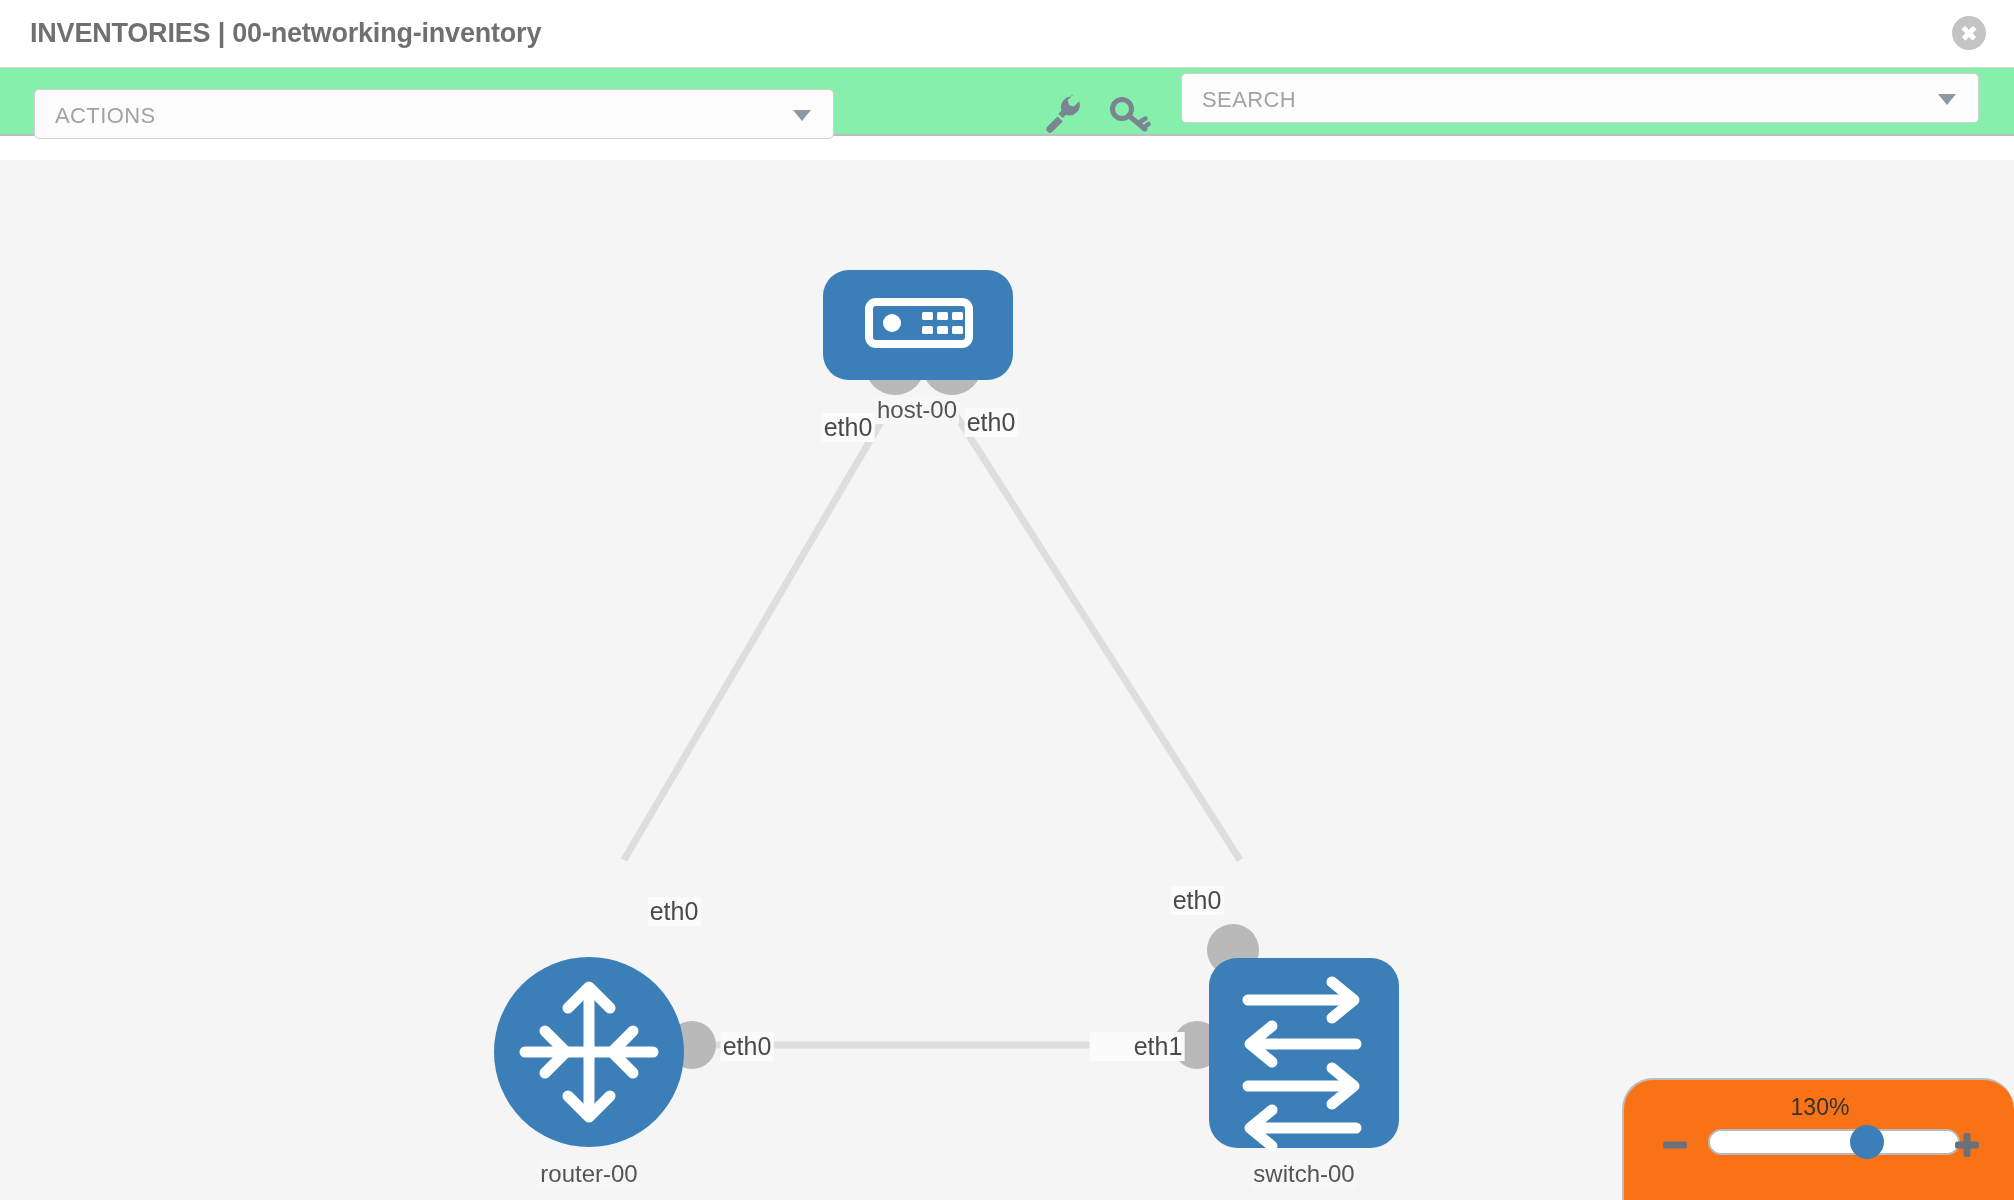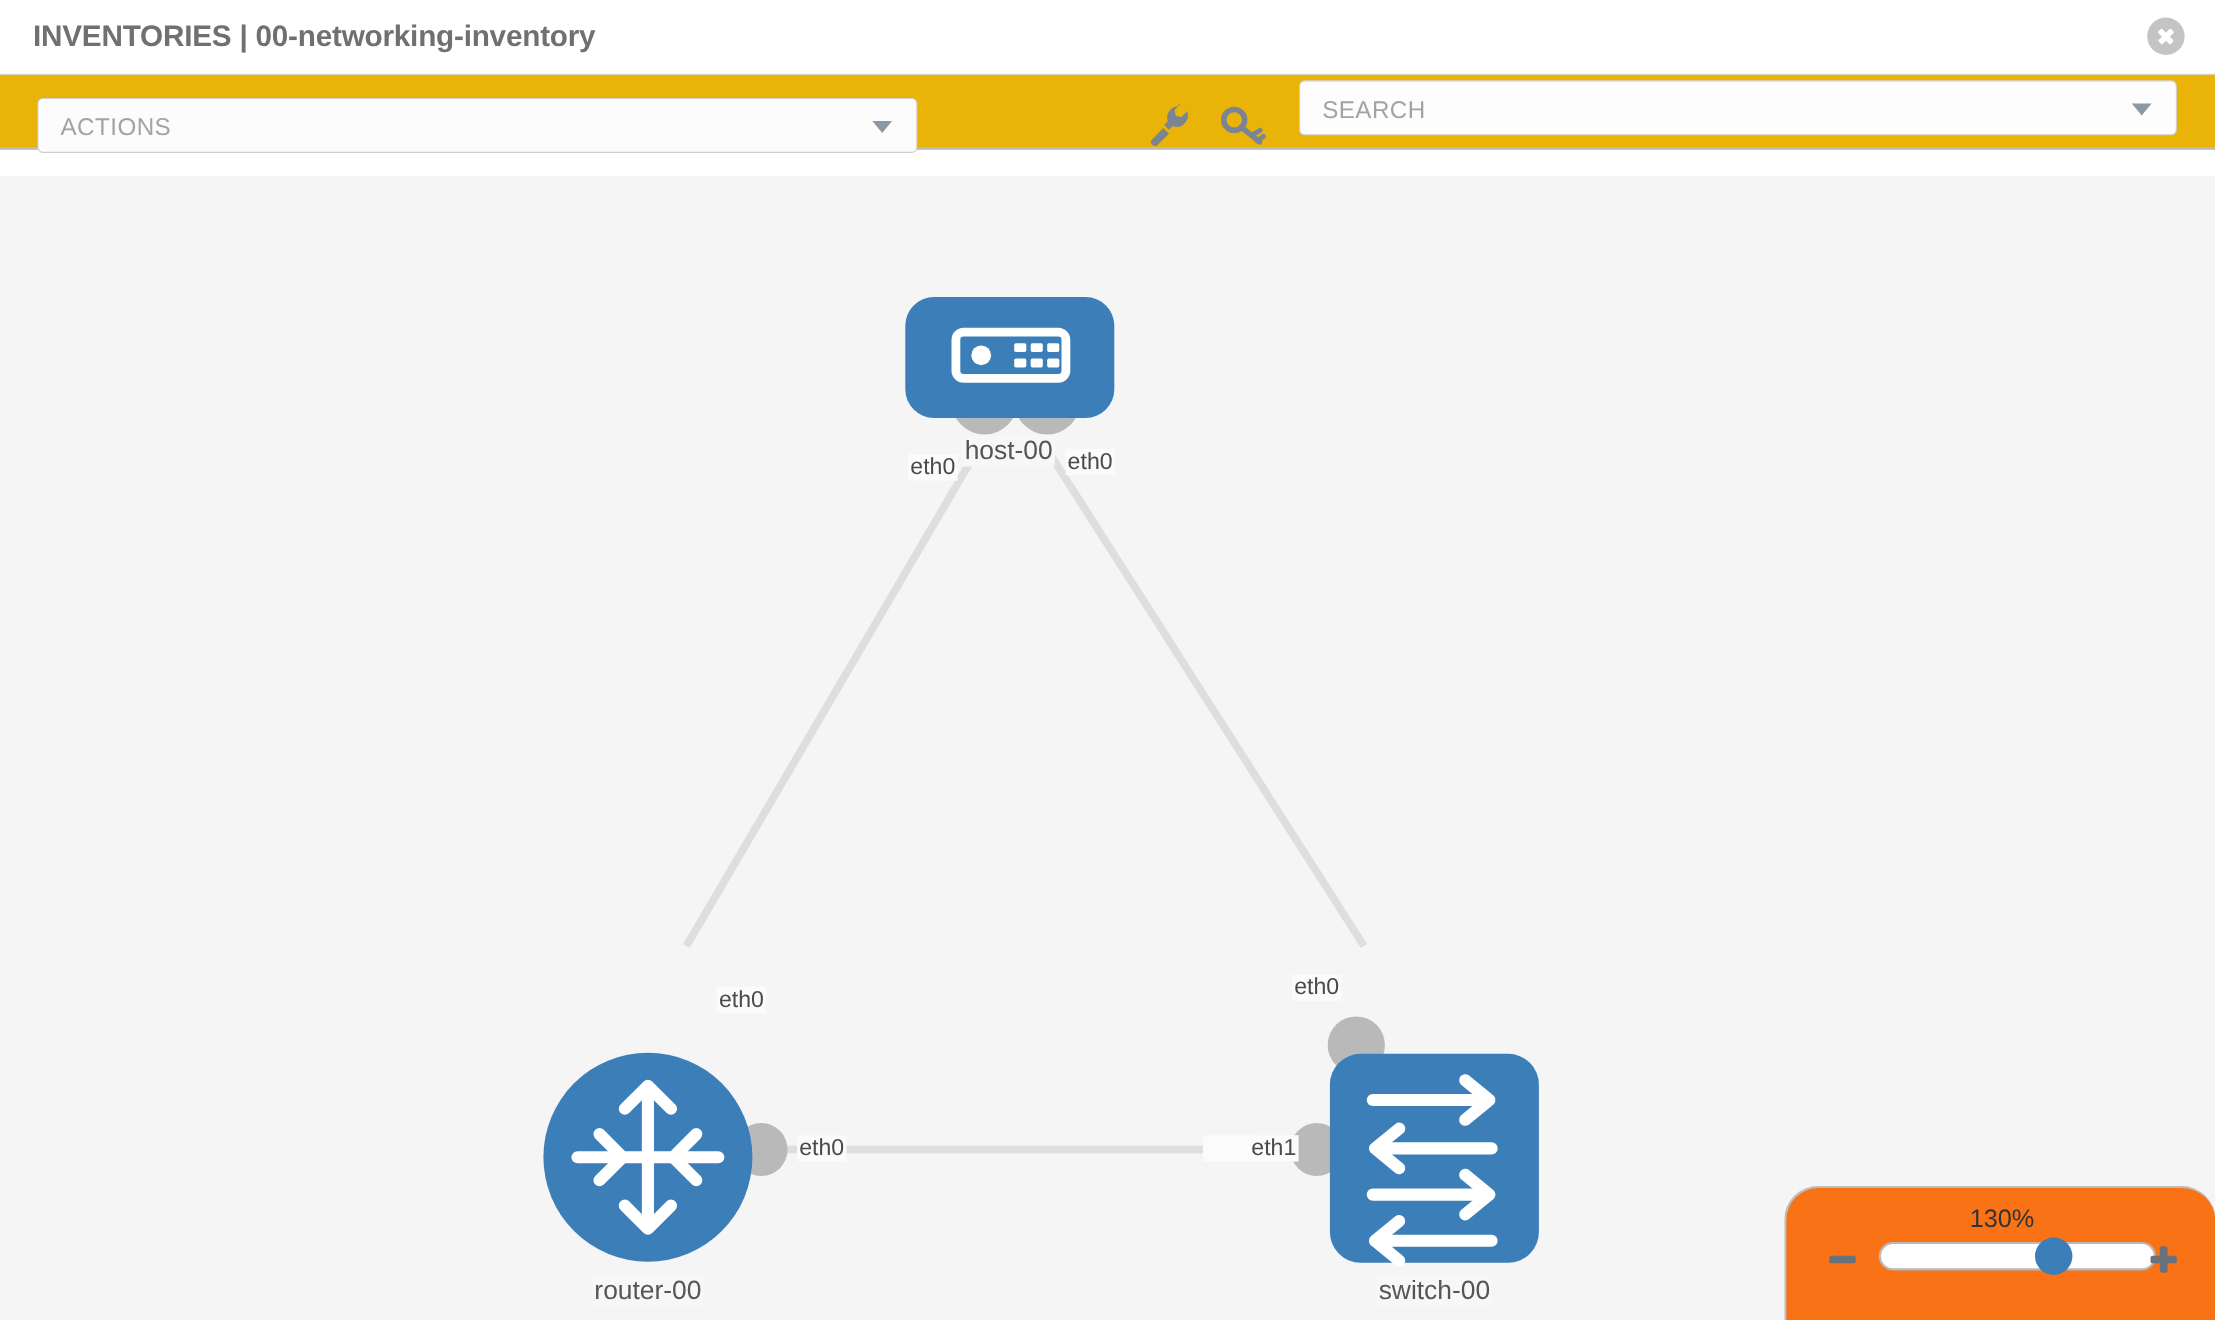--- a/index.html
+++ b/index.html
@@ -62,21 +62,21 @@
   }
   .close-btn::before { transform: translate(-50%, -50%) rotate(45deg); }
   .close-btn::after  { transform: translate(-50%, -50%) rotate(-45deg); }
 
   
   .toolbar {
     position: absolute;
     left: 0; top: 68px;
     width: 2014px;
     height: 68px;
-    background: #eab308;
+    background: #86efac;
     border-bottom: 2px solid #bdbdbd;
   }
   .actions-select {
     position: absolute;
     left: 34px;
     top: 21px;
     width: 800px;
     height: 50px;
     background: #fcfcfc;
     border: 1px solid #cfcfcf;
@@ -152,21 +152,21 @@
     position: absolute;
     font-size: 24px;
     color: #555555;
     background: #f7f7f7;
     white-space: nowrap;
     padding: 0 2px;
     transform: translateX(-50%);
   }
   .edge-label {
     position: absolute;
-    font-size: 21px;
+    font-size: 25px;
     color: #4a4a4a;
     background: #fbfbfb;
     white-space: nowrap;
     padding: 0 2px;
     transform: translateX(-50%);
   }
 
   
   .zoom-panel {
     position: absolute;

